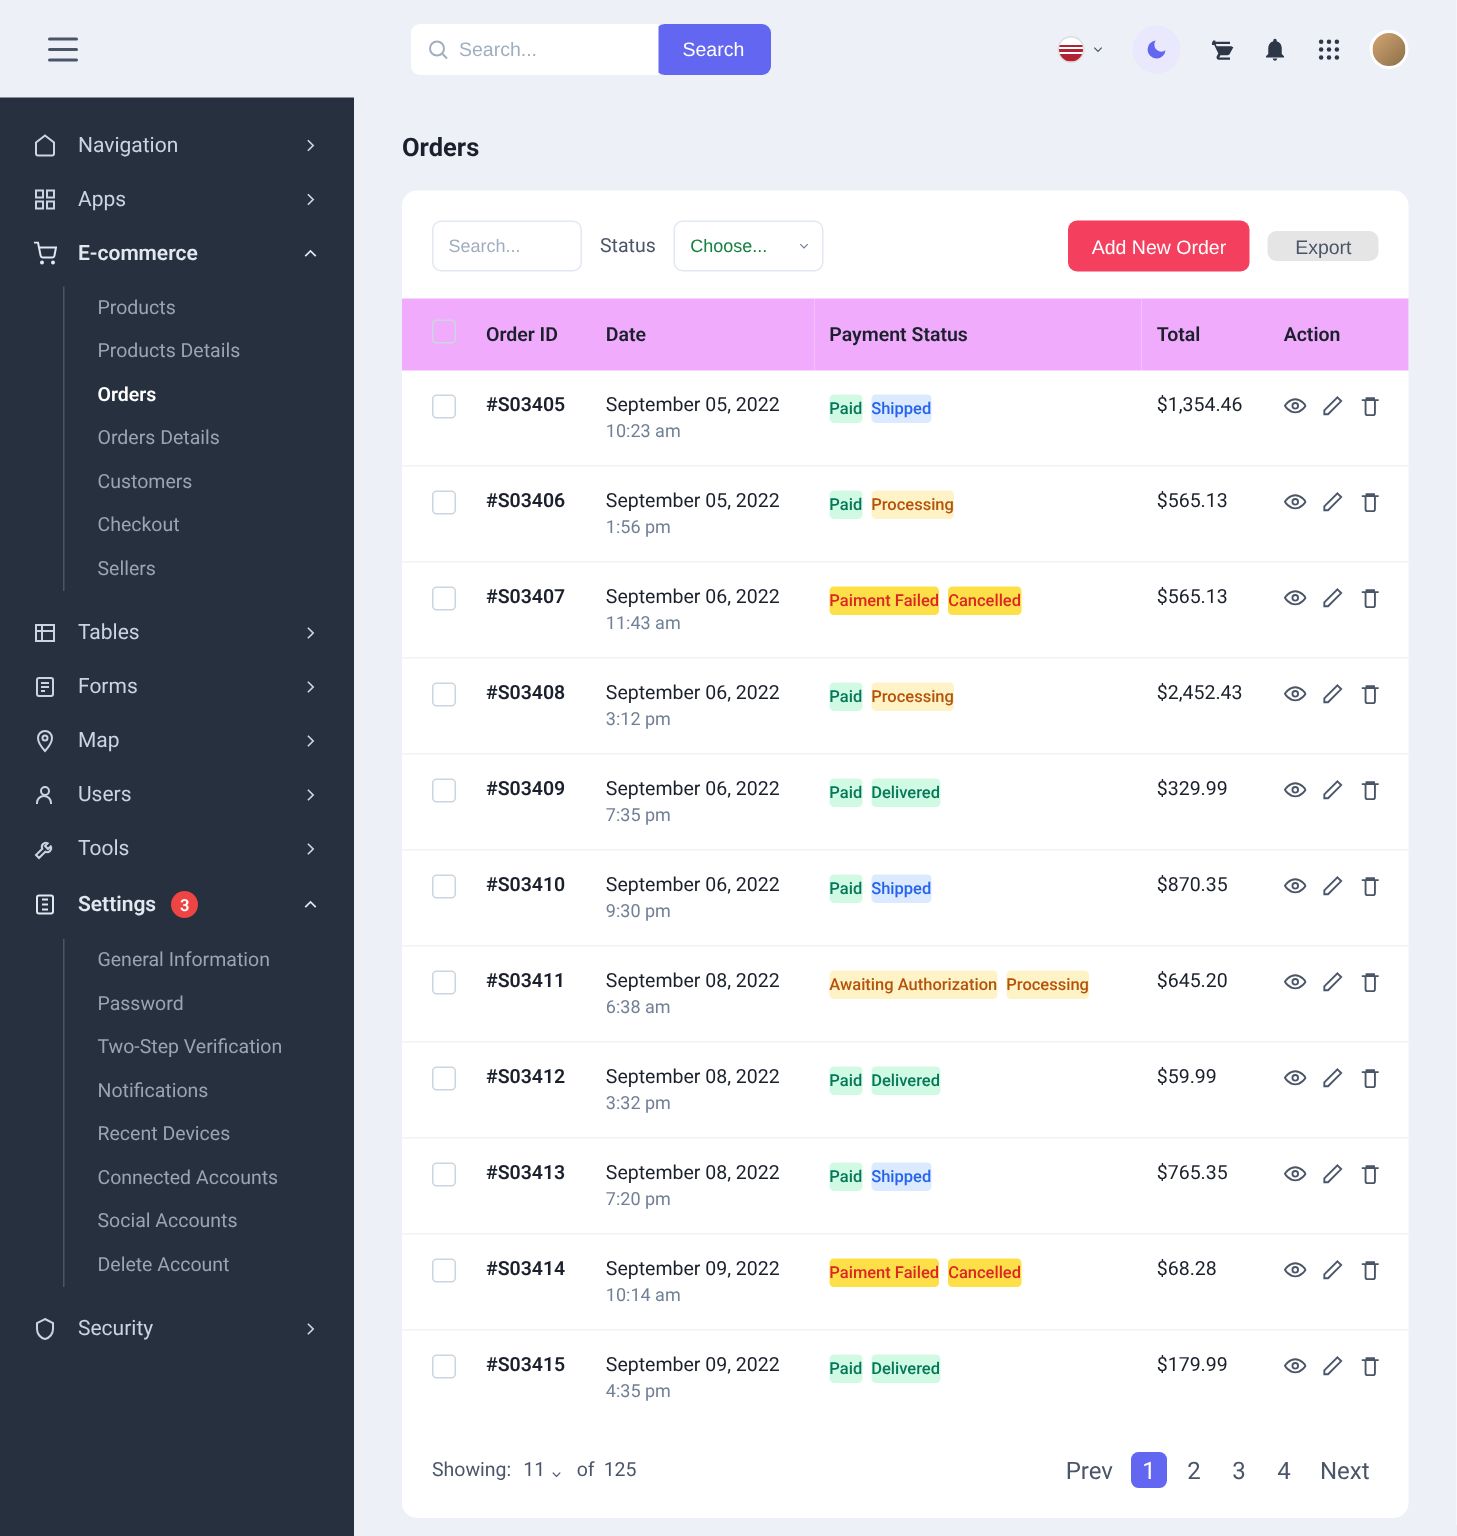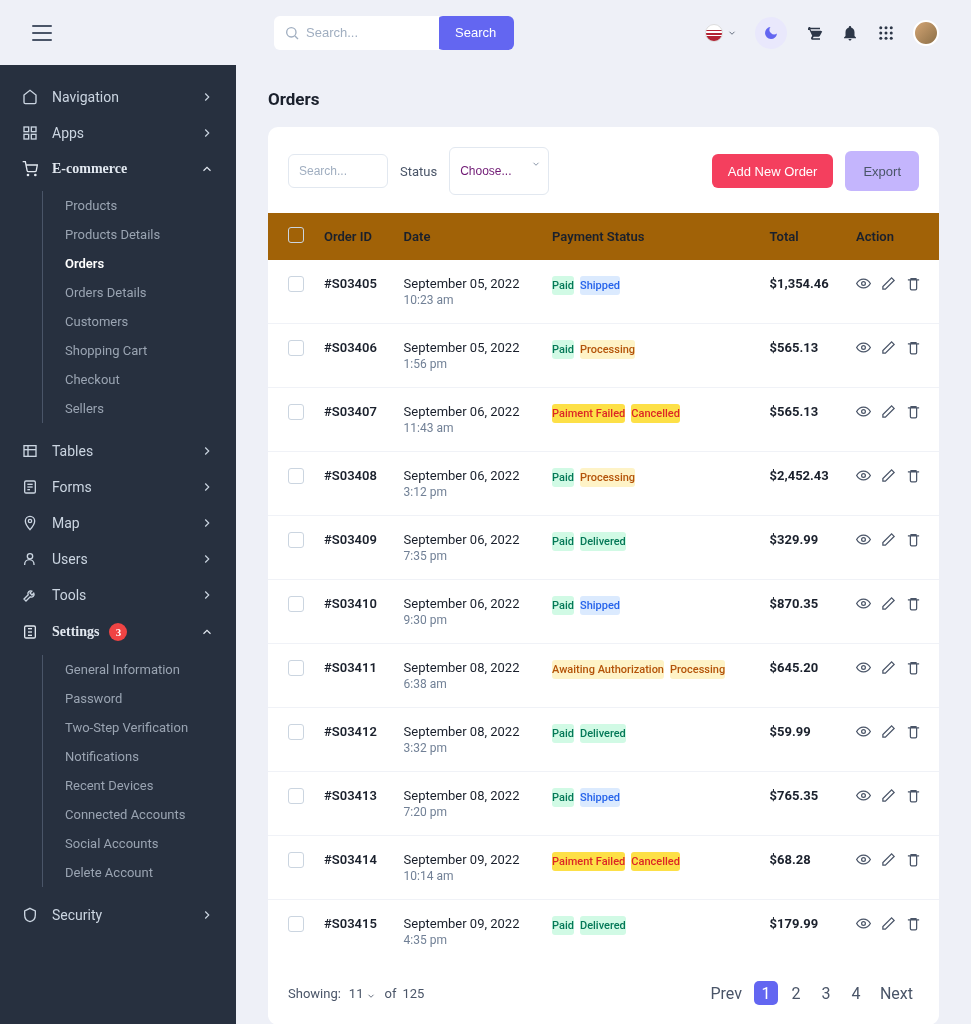--- a/index.html
+++ b/index.html
@@ -15,55 +15,55 @@
 .search-btn { height: 34px; padding: 0 18px; background: #6366f1; color: #ffffff; border: none; border-radius: 6px; font-size: 13px; cursor: pointer; margin-left: -2px; font-weight: 500; }
 .topbar-right { margin-left: auto; display: flex; align-items: center; gap: 18px; }
 .flag { width: 18px; height: 18px; border-radius: 50%; background: linear-gradient(180deg, #fff 0%, #fff 30%, #b22234 30%, #b22234 40%, #fff 40%, #fff 50%, #b22234 50%, #b22234 60%, #fff 60%, #fff 70%, #b22234 70%, #b22234 100%); border: 1px solid #ddd; position: relative; }
 .flag-wrap { display: flex; align-items: center; gap: 4px; cursor: pointer; }
 .moon-wrap { width: 32px; height: 32px; border-radius: 50%; background: #e9e8fc; display: flex; align-items: center; justify-content: center; cursor: pointer; }
 .top-icon { width: 18px; height: 18px; cursor: pointer; color: #2d3748; }
 .avatar { width: 26px; height: 26px; border-radius: 50%; background: linear-gradient(135deg, #d4a574, #8b6f47); border: 2px solid #fff; cursor: pointer; }
 .layout { display: flex; }
 .sidebar { width: 236px; background: #27303f; color: #9aa4b2; min-height: 900px; padding-top: 14px; }
 .nav-item { display: flex; align-items: center; padding: 10px 22px; cursor: pointer; font-size: 14px; color: #cbd5e1; position: relative; }
-.nav-item.bold { font-weight: 600; color: #e2e8f0; font-family: Liberation Serif, serif; }
+.nav-item.bold { font-weight: 600; color: #e2e8f0; }
 .nav-icon { width: 16px; height: 16px; margin-right: 14px; flex-shrink: 0; }
 .nav-chevron { margin-left: auto; width: 14px; height: 14px; }
 .sub-list { margin: 4px 0 10px 42px; border-left: 1px solid #4a5568; padding-left: 0; }
 .sub-item { padding: 7px 0 7px 22px; font-size: 13px; color: #9aa4b2; cursor: pointer; }
 .sub-item.active { color: #fff; font-weight: 600; }
 .badge { display: inline-flex; align-items: center; justify-content: center; min-width: 18px; height: 18px; background: #ef4444; color: #fff; border-radius: 9px; font-size: 11px; margin-left: 10px; padding: 0 4px; }
 .main { flex: 1; padding: 24px 32px; }
 .page-title { font-size: 17px; font-weight: 700; margin-bottom: 18px; }
 .card { background: #fff; border-radius: 10px; padding: 20px 0; }
 .card-top { display: flex; align-items: center; padding: 0 20px 18px 20px; gap: 12px; }
 .filter-input { height: 34px; width: 100px; border: 1px solid #e2e8f0; border-radius: 6px; padding: 0 10px; font-size: 12px; color: #718096; }
 .filter-input::placeholder { color: #a0aec0; }
 .filter-label { font-size: 13px; color: #4a5568; }
-.filter-select { height: 48px; width: 100px; border: 1px solid #e2e8f0; border-radius: 6px; padding: 0 22px 0 10px; font-size: 12px; color: #701a75; appearance: none; background: #fff; position: relative; }
+.filter-select { height: 34px; width: 100px; border: 1px solid #e2e8f0; border-radius: 6px; padding: 0 22px 0 10px; font-size: 12px; color: #15803d; appearance: none; background: #fff; position: relative; }
 .select-wrap { position: relative; }
 .select-caret { position: absolute; right: 8px; top: 12px; width: 10px; height: 10px; pointer-events: none; }
 .btn-primary { margin-left: auto; height: 34px; padding: 0 16px; background: #f43f5e; color: #fff; border: none; border-radius: 6px; font-size: 13px; cursor: pointer; font-weight: 500; }
-.btn-secondary { height: 40px; padding: 0 18px; background: #c4b5fd; color: #4a5568; border: none; border-radius: 6px; font-size: 13px; cursor: pointer; }
+.btn-secondary { height: 20px; padding: 0 18px; background: #e5e5e5; color: #4a5568; border: none; border-radius: 6px; font-size: 13px; cursor: pointer; }
 table { width: 100%; border-collapse: collapse; }
-thead tr { background: #a16207; }
+thead tr { background: #f0abfc; }
 th { text-align: left; padding: 14px 10px; font-size: 13px; font-weight: 600; color: #1a202c; }
 th:first-child, td:first-child { padding-left: 20px; width: 44px; }
 td { padding: 16px 10px; font-size: 13px; border-bottom: 1px solid #f0f2f7; vertical-align: top; }
 tbody tr:last-child td { border-bottom: none; }
 .chk { width: 16px; height: 16px; border: 1.5px solid #cbd5e0; border-radius: 3px; display: inline-block; cursor: pointer; }
 .order-id { font-weight: 600; }
 .date-main { color: #1a202c; }
 .date-sub { color: #718096; font-size: 12px; margin-top: 2px; }
 .pill { display: inline-block; padding: 3px 0; border-radius: 3px; font-size: 11px; font-weight: 500; margin-right: 6px; margin-bottom: 4px; }
 .pill-green { background: #d1fae5; color: #047857; }
 .pill-blue { background: #dbeafe; color: #2563eb; }
 .pill-yellow { background: #fef3c7; color: #b45309; }
 .pill-red { background: #fde047; color: #dc2626; }
-.total { font-weight: 700; }
+.total { font-weight: 400; }
 .actions { display: flex; gap: 10px; }
 .act-icon { width: 15px; height: 15px; cursor: pointer; color: #4a5568; }
 .card-bottom { display: flex; align-items: center; padding: 18px 20px 0 20px; font-size: 13px; color: #4a5568; }
 .pager { margin-left: auto; display: flex; align-items: center; gap: 6px; }
 .page-btn { min-width: 24px; height: 24px; display: inline-flex; align-items: center; justify-content: center; border-radius: 5px; cursor: pointer; font-size: 16px; padding: 0 6px; color: #4a5568; }
 .page-btn.active { background: #6366f1; color: #fff; }
 .page-sel { display: inline-flex; align-items: flex-end; gap: 3px; margin: 0 8px; }
 </style>
 </head>
 <body>
@@ -151,21 +151,20 @@
         <svg class="nav-chevron" viewBox="0 0 24 24" fill="none" stroke="currentColor" stroke-width="2">
           <polyline points="18 15 12 9 6 15"></polyline>
         </svg>
       </div>
       <div class="sub-list">
         <div class="sub-item">Products</div>
         <div class="sub-item">Products Details</div>
         <div class="sub-item active">Orders</div>
         <div class="sub-item">Orders Details</div>
         <div class="sub-item">Customers</div>
-        <div class="sub-item">Shopping Cart</div>
         <div class="sub-item">Checkout</div>
         <div class="sub-item">Sellers</div>
       </div>
       <div class="nav-item">
         <svg class="nav-icon" viewBox="0 0 24 24" fill="none" stroke="currentColor" stroke-width="2">
           <rect x="3" y="4" width="18" height="16"></rect>
           <line x1="3" y1="10" x2="21" y2="10"></line>
           <line x1="9" y1="4" x2="9" y2="20"></line>
         </svg>
         <span>Tables</span>

